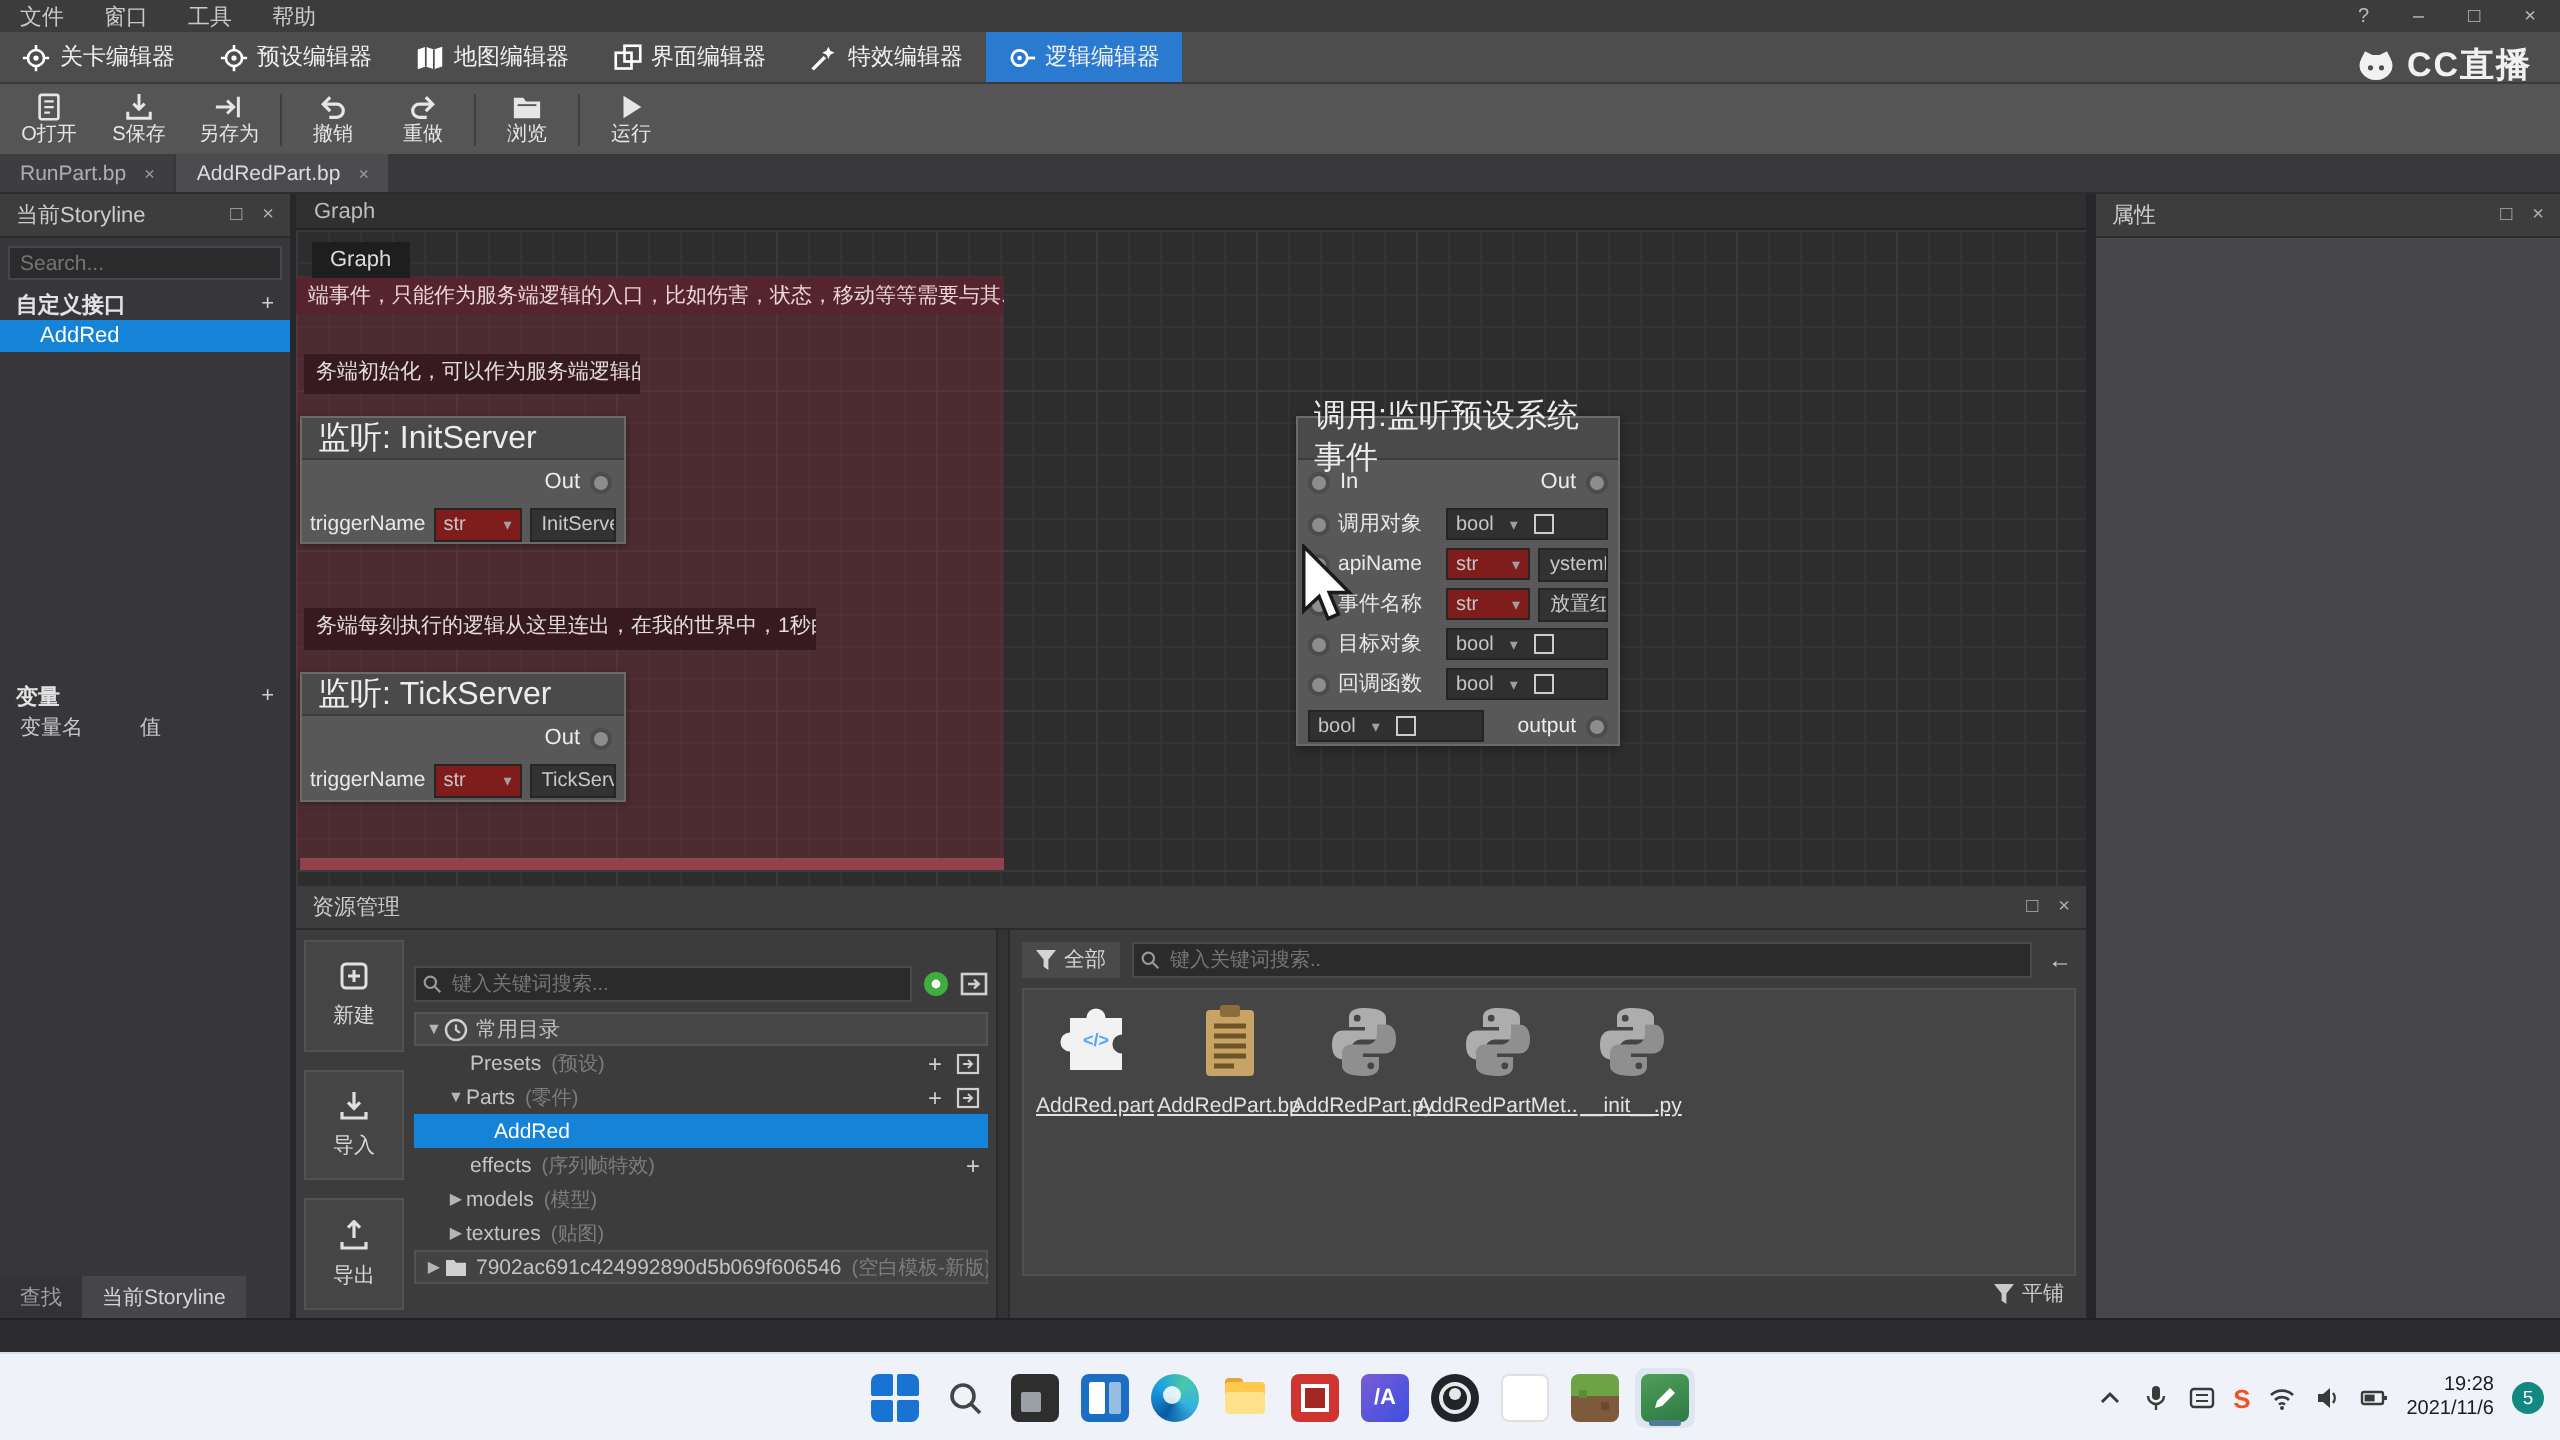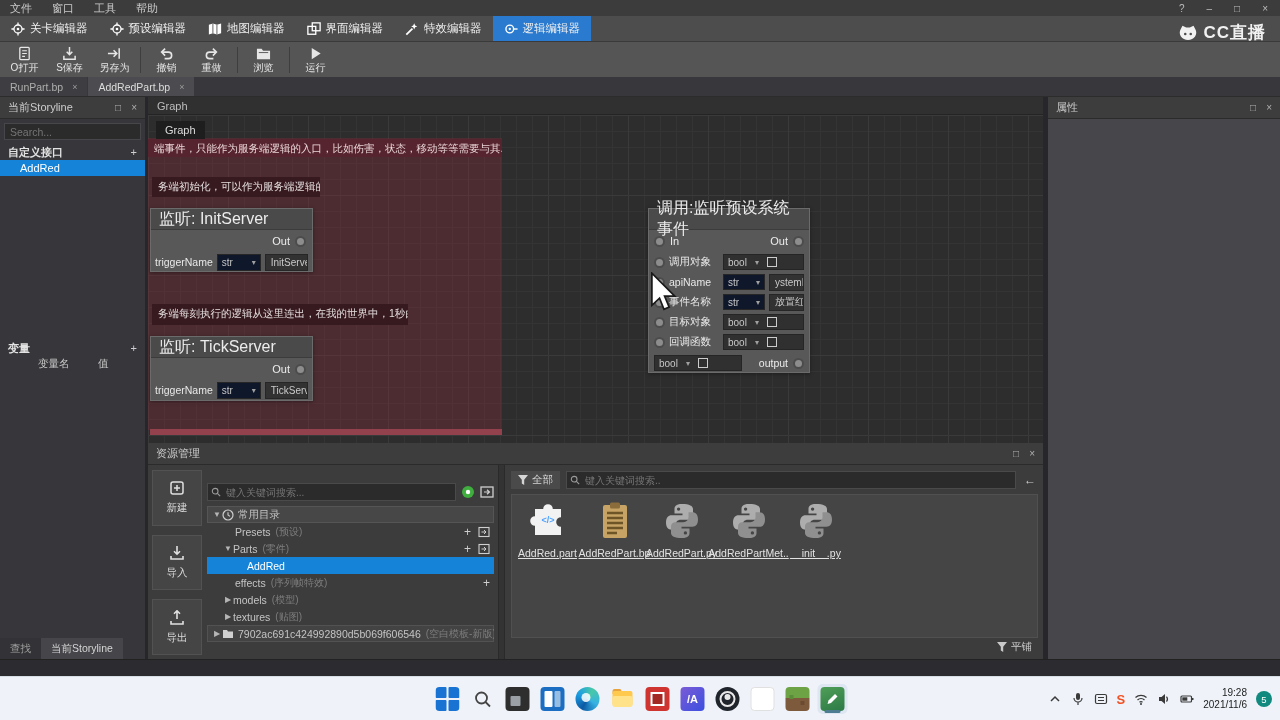--- a/index.html
+++ b/index.html
@@ -46,21 +46,21 @@
 
 
 #storyline-panel{position:absolute;top:97px;left:0;width:145px;height:562px;background:#37373b;}
 #storyline-search{display:block;width:137px;margin:4px;height:17px;background:#2b2b2b;border:1px solid #47474b;color:#8a8a8a;font-size:10.5px;padding:0 5px;font-family:inherit;}
 .section-row{height:16px;display:flex;align-items:center;padding:0 8px;color:#e2e2e2;font-size:11px;font-weight:bold;}
 .section-row .plus{margin-left:auto;font-weight:normal;color:#cfcfcf;cursor:default;}
 .sl-item{height:16px;display:flex;align-items:center;padding-left:20px;font-size:11px;color:#e8e8e8;cursor:default;}
 .sl-item.selected{background:#1584d8;color:#fff;}
 #vars-block{position:absolute;top:243px;left:0;width:100%;}
 .vars-cols{display:flex;height:16px;align-items:center;color:#c8c8c8;font-size:10.5px;padding:0 10px;}
-.vars-cols .vname{width:60px;margin-left:28px;}
+.vars-cols .vname{width:60px;}
 #sl-bottom-tabs{position:absolute;bottom:0;left:0;height:21px;display:flex;}
 .sl-btab{padding:0 10px;display:flex;align-items:center;font-size:10.5px;background:#333337;color:#9f9f9f;cursor:default;}
 .sl-btab.active{background:#45454a;color:#d5d5d5;}
 
 
 .vsplit{position:absolute;background:#27272b;}
 #split-left{top:97px;left:145px;width:3px;height:562px;}
 #split-right{top:97px;left:1043px;width:5px;height:562px;}
 
 
@@ -85,21 +85,21 @@
 
 .gnode{position:absolute;background:#585858;border:1px solid #6b6b6b;z-index:4;box-shadow:0 1px 4px rgba(0,0,0,.35);}
 .gnode-header{height:21px;background:#4a4a4a;border-bottom:1px solid #3c3c3c;display:flex;align-items:center;padding:0 8px;color:#ececec;font-size:16px;cursor:default;}
 .gnode.call .gnode-header{justify-content:center;}
 .gnode.n0{left:2px;top:93px;width:163px;height:64px;}
 .gnode.n1{left:2px;top:221px;width:163px;height:65px;}
 .gnode.call{left:500px;top:93px;width:162px;height:165px;}
 .port{width:11px;height:11px;border-radius:50%;background:#8d8d8d;border:2px solid #4c4c4c;flex:none;cursor:default;}
 .outrow{height:22px;display:flex;align-items:center;justify-content:flex-end;gap:5px;padding:0 6px;color:#ececec;font-size:11px;}
 .paramrow{height:20px;display:flex;align-items:center;gap:4px;padding:0 4px;color:#e8e8e8;font-size:10.5px;}
-.dd{display:flex;align-items:center;justify-content:space-between;background:#0f172a;border:1px solid #262626;color:#c6c6c6;font-size:10px;height:17px;padding:0 4px;width:44px;flex:none;cursor:default;}
+.dd{display:flex;align-items:center;justify-content:space-between;background:#7f1d1d;border:1px solid #262626;color:#c6c6c6;font-size:10px;height:17px;padding:0 4px;width:44px;flex:none;cursor:default;}
 .dd .caret{font-size:8px;color:#a0a0a0;margin-left:4px;}
 .valbox{background:#323232;border:1px solid #262626;color:#c9c9c9;font-size:10px;height:17px;display:flex;align-items:center;padding:0 5px;flex:1;overflow:hidden;white-space:nowrap;cursor:default;}
 .callrow{height:20px;display:flex;align-items:center;gap:4px;padding:0 5px;color:#e8e8e8;font-size:10.5px;position:relative;}
 .callrow .rlabel{width:50px;flex:none;overflow:hidden;white-space:nowrap;}
 .callrow .dd{height:16px;width:42px;}
 .fieldbox{flex:1;display:flex;align-items:center;gap:8px;background:#303030;border:1px solid #252525;height:16px;padding:0 4px;font-size:10px;color:#c6c6c6;cursor:default;}
 .fieldbox .caret{font-size:8px;color:#a0a0a0;}
 .cb{width:10px;height:10px;border:1.5px solid #cccccc;background:transparent;flex:none;cursor:default;}
 .inoutrow{height:22px;display:flex;align-items:center;padding:0 5px;gap:5px;color:#ececec;font-size:11px;}
 .inoutrow .spacer{flex:1;}

